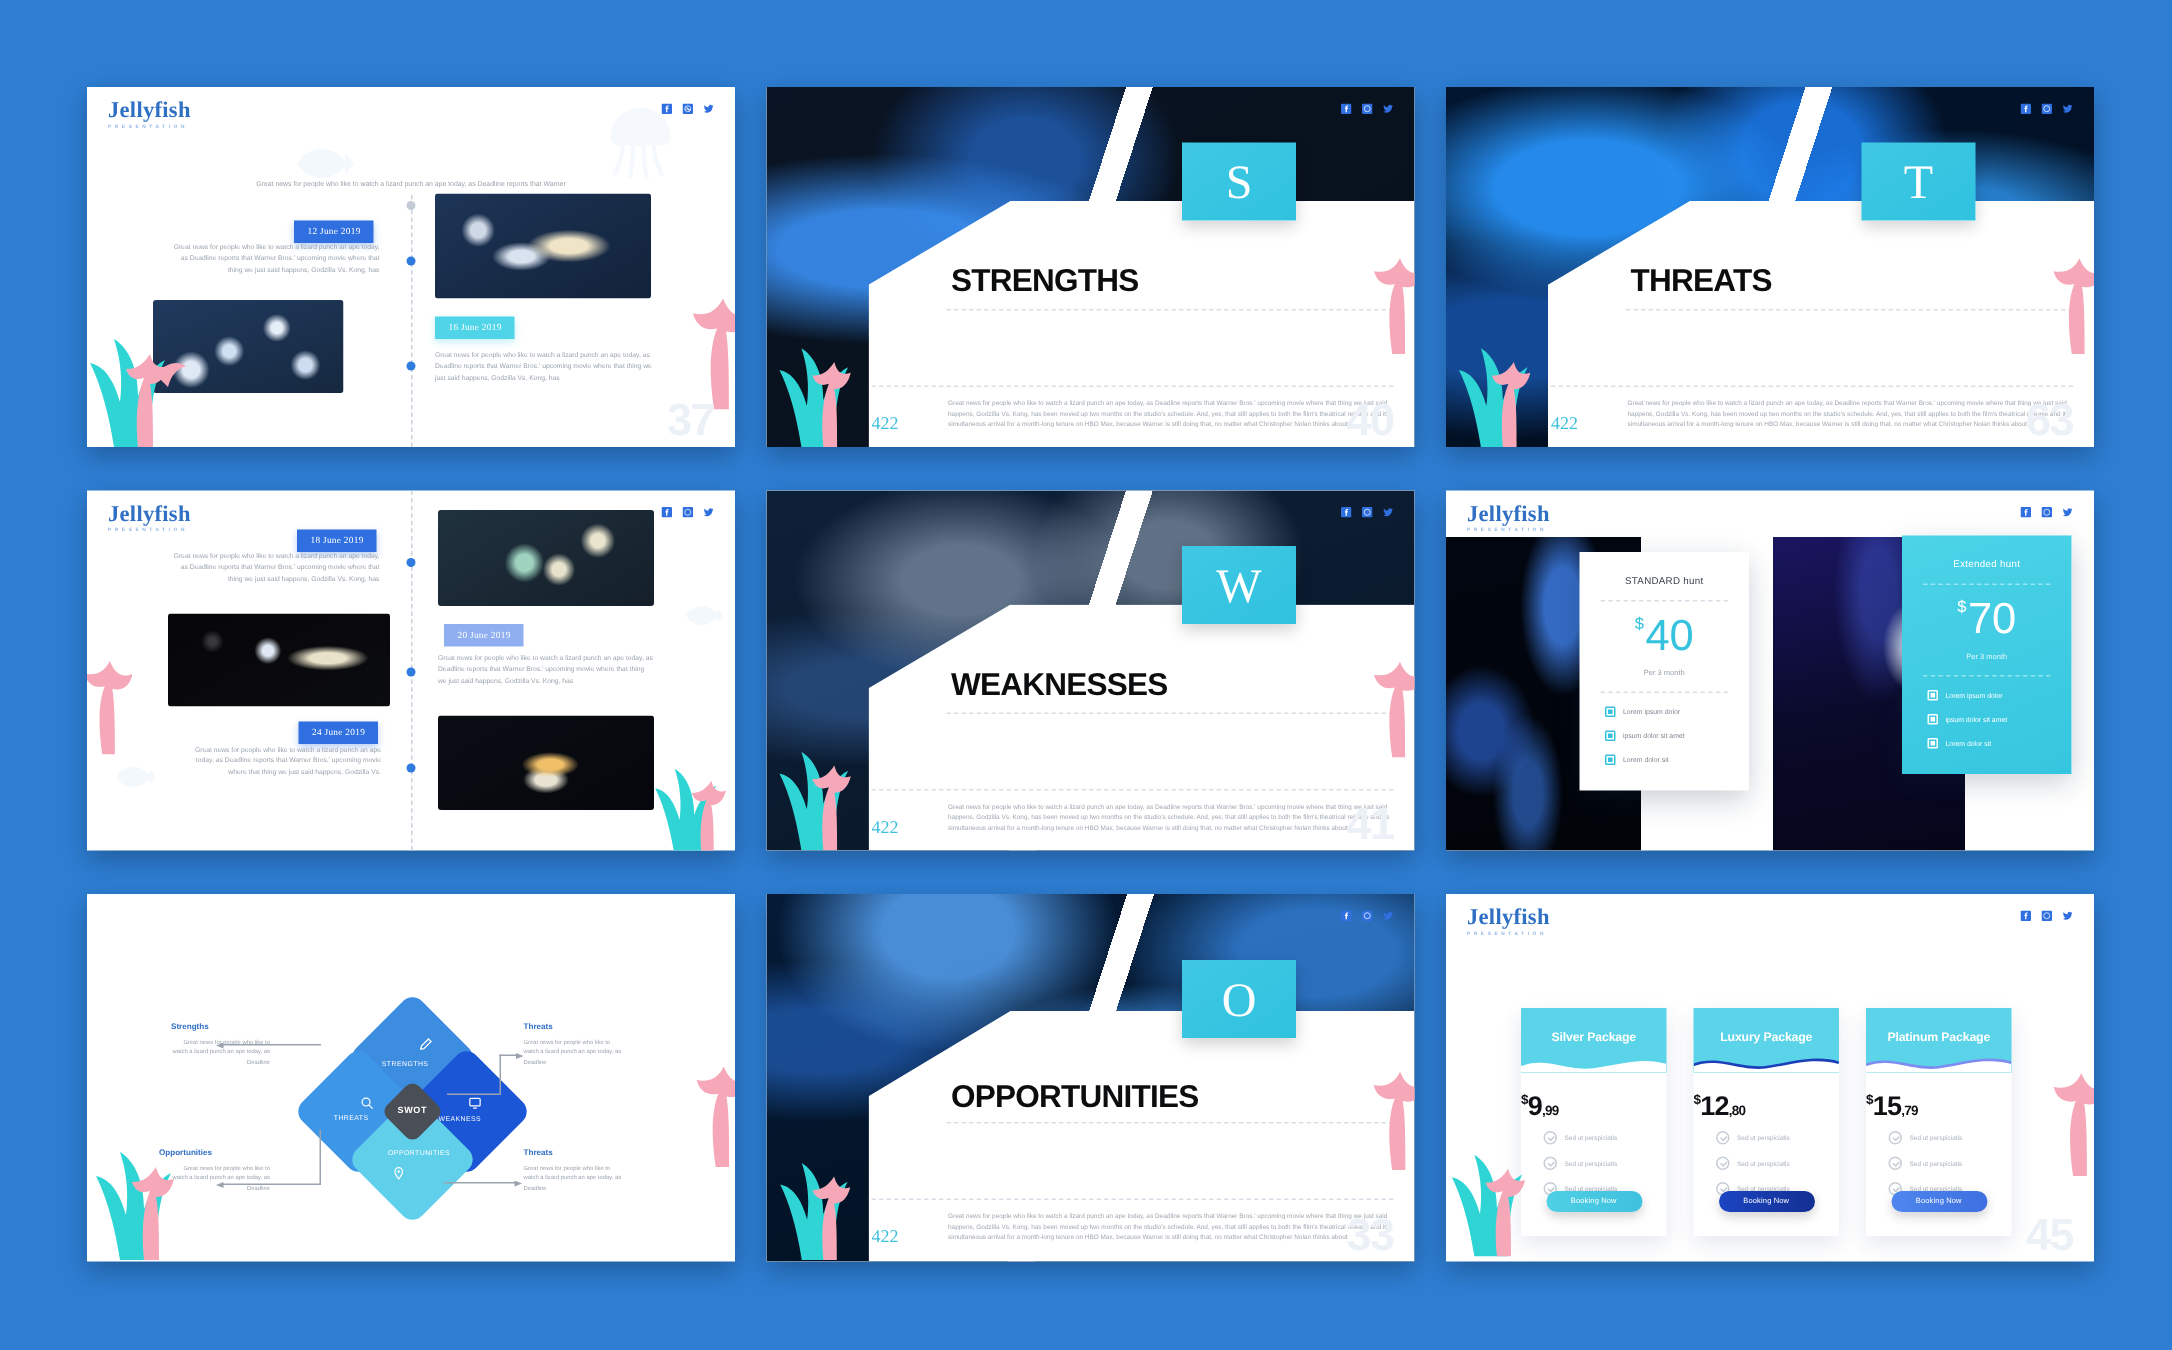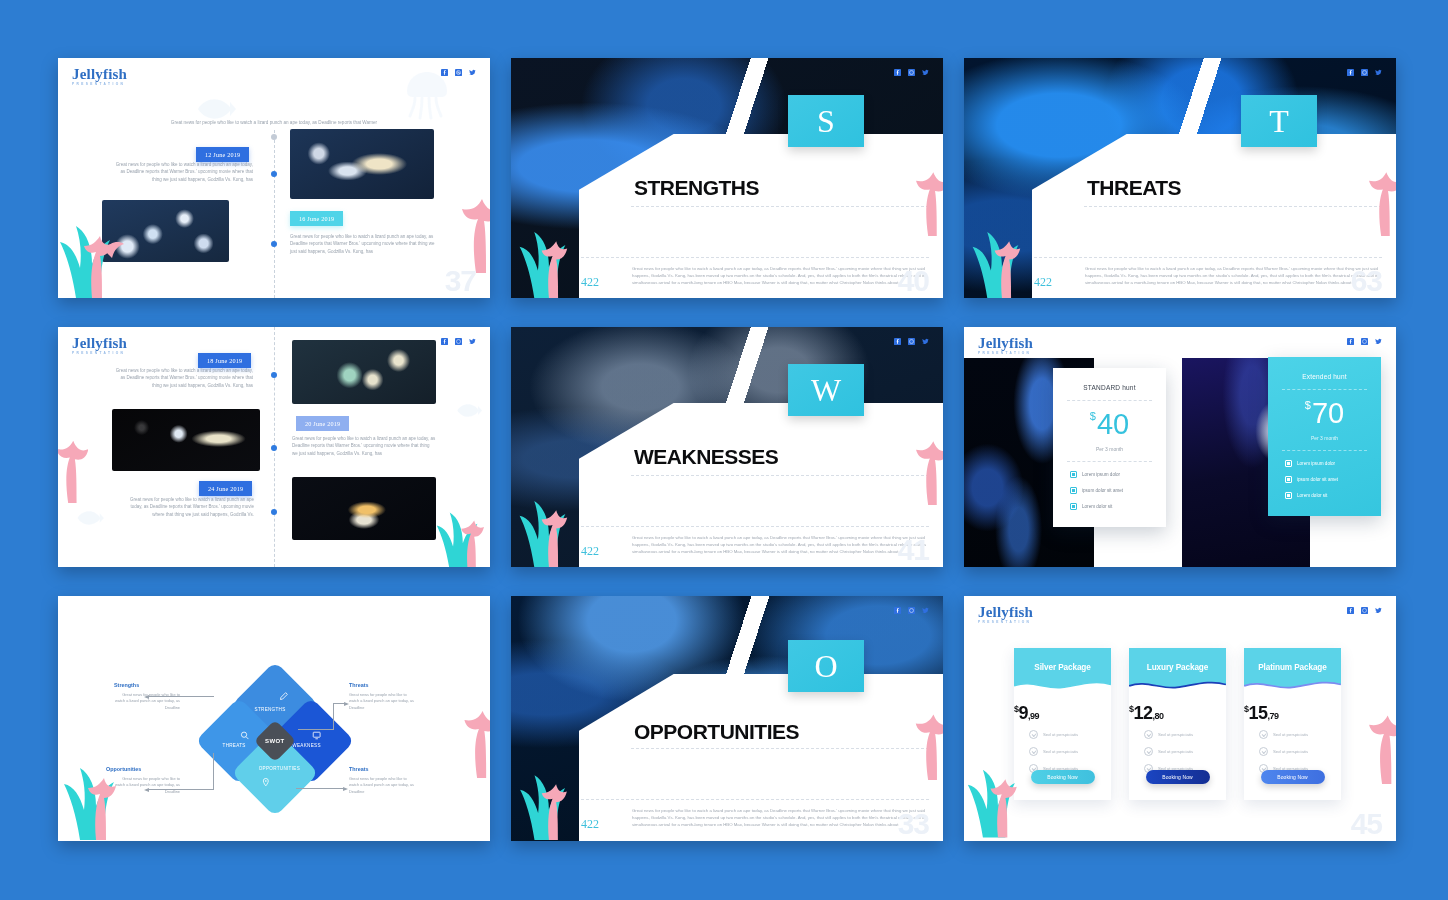--- a/index.html
+++ b/index.html
@@ -168,21 +168,21 @@
     border-top:2.5px solid transparent;border-bottom:2.5px solid transparent;}
   .arrow.left::after{left:-4px;border-right:5px solid #9AA3AE;}
   .arrow.right::after{right:-4px;border-left:5px solid #9AA3AE;}
 
   
   .pt-title{
     position:absolute;left:0;right:0;top:22px;text-align:center;
     font-size:24px;font-weight:700;color:#0C0D0F;letter-spacing:-.6px;
   }
   .pt-card{
-    position:absolute;width:97px;top:52px;height:152px;background:#fff;
+    position:absolute;width:97px;top:76px;height:152px;background:#fff;
     box-shadow:0 5px 14px rgba(30,60,110,.12);
   }
   .pt-head{position:relative;height:43px;overflow:hidden;}
   .pt-head .cap{
     position:absolute;inset:0;display:flex;align-items:flex-start;
     justify-content:center;padding-top:15px;
     font-size:8.2px;font-weight:700;color:#fff;letter-spacing:-.1px;
   }
   .pt-price{
     text-align:left;margin-top:13px;font-size:18px;font-weight:700;color:#101114;

